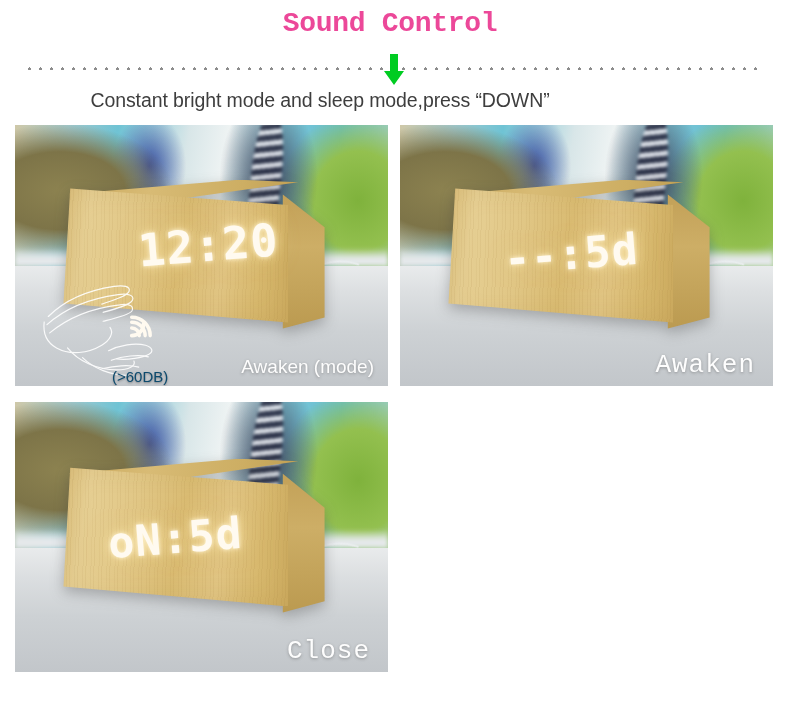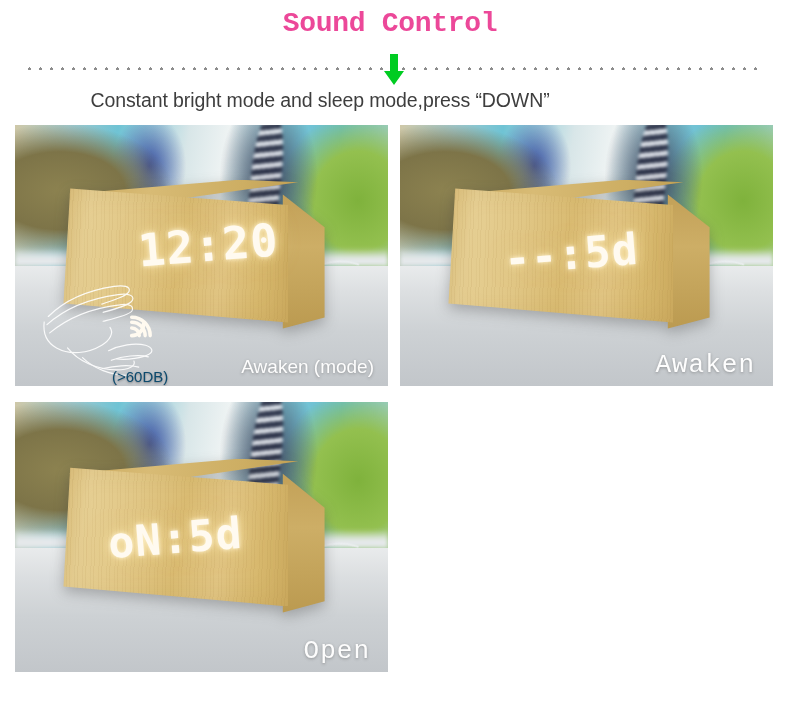--- a/index.html
+++ b/index.html
@@ -392,16 +392,16 @@
     <div class="clock clock-wedge">
       <div class="wedge-top"></div>
       <div class="wedge-side"></div>
       <div class="wedge-face">
         <div class="grain"></div>
       </div>
     </div>
 
     <div class="led led-open">oN:5d</div>
 
-    <div class="caption caption-serif">Open</div>
+    <div class="caption caption-serif">Close</div>
   </div>
 
 </div>
 
 </body></html>

